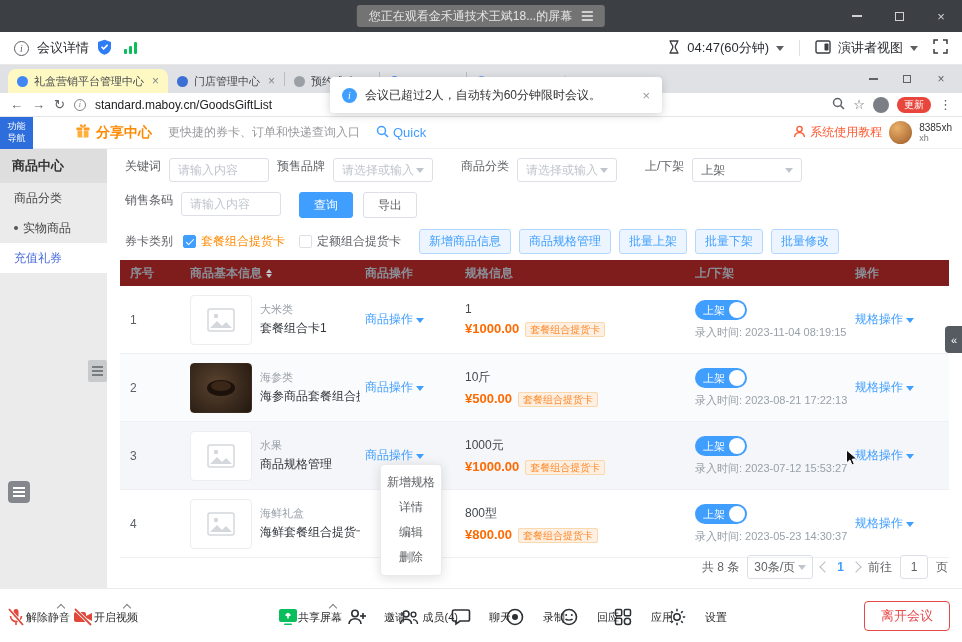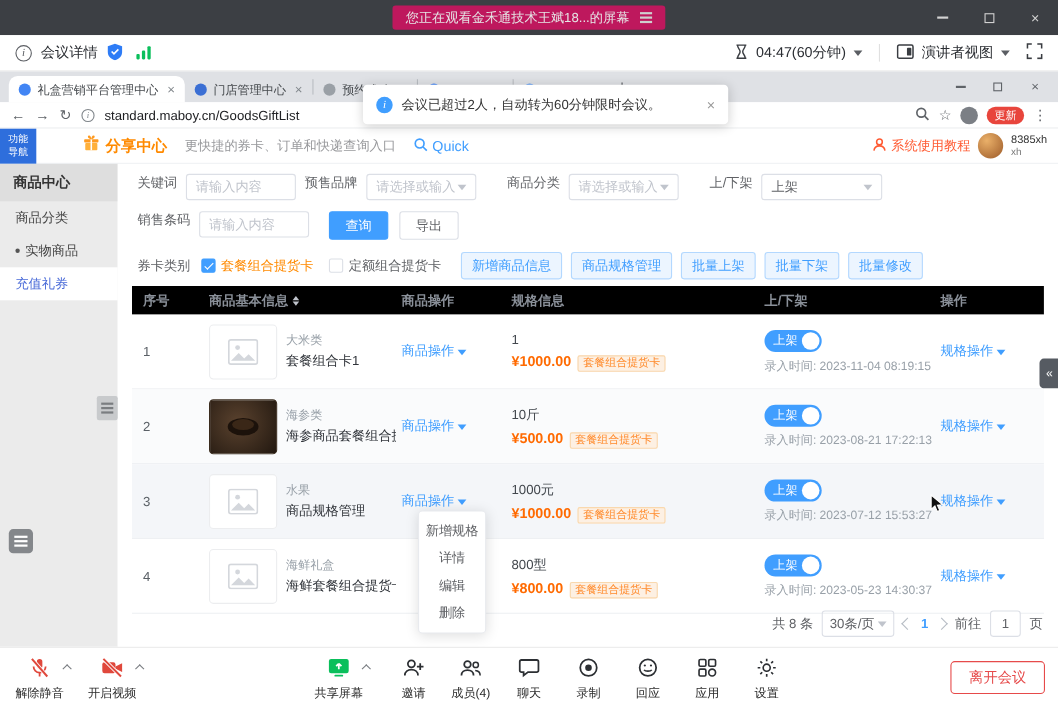--- a/index.html
+++ b/index.html
@@ -2,21 +2,21 @@
 <html><head>
 <meta charset="utf-8">
 <style>
 *{margin:0;padding:0;box-sizing:border-box;}
 body{font-family:"Liberation Sans","DejaVu Sans",sans-serif;background:#888;}
 .screen{position:relative;width:962px;height:642px;background:#fff;overflow:hidden;margin:0 auto;}
 .nowrap{white-space:nowrap;overflow:hidden;}
 
 
 .titlebar{position:absolute;top:0;left:0;width:100%;height:32px;background:#3c3f44;}
-.title-pill{position:absolute;left:50%;top:5px;transform:translateX(-50%);height:22px;background:#be185d;border-radius:3px;display:flex;align-items:center;gap:10px;padding:0 12px;color:#e6e6e6;font-size:12px;white-space:nowrap;}
+.title-pill{position:absolute;left:50%;top:5px;transform:translateX(-50%);height:22px;background:#737373;border-radius:3px;display:flex;align-items:center;gap:10px;padding:0 12px;color:#e6e6e6;font-size:12px;white-space:nowrap;}
 .menu-lines{display:flex;flex-direction:column;gap:2px;}
 .menu-lines i{display:block;width:11px;height:2px;background:#cfcfcf;}
 .win-controls{position:absolute;right:0;top:0;height:32px;display:flex;}
 .win-btn{width:42px;height:32px;display:flex;align-items:center;justify-content:center;color:#d2d2d2;font-size:13px;}
 .win-btn .sq{width:9px;height:9px;border:1px solid #d2d2d2;display:block;}
 .win-btn .mn{width:10px;height:2px;background:#d2d2d2;display:block;}
 
 
 .meetbar{position:absolute;top:32px;left:0;width:100%;height:33px;background:#fff;border-bottom:1px solid #e8e8e8;display:flex;align-items:center;padding:0 14px;font-size:13px;color:#2b2e33;}
 .mb-left{display:flex;align-items:center;gap:8px;}
@@ -25,21 +25,21 @@
 .bars i{display:block;width:3px;background:#0abf5b;border-radius:1px;}
 .bars .b1{height:5px;}.bars .b2{height:8px;}.bars .b3{height:12px;}
 .mb-right{margin-left:auto;display:flex;align-items:center;gap:7px;}
 .caret-dn{width:0;height:0;border:4px solid transparent;border-top:5px solid #5b5e63;margin-top:4px;}
 .vdiv{width:1px;height:16px;background:#e0e0e0;margin:0 8px;}
 
 
 .browser{position:absolute;top:65px;left:0;width:962px;height:523px;}
 .tabbar{position:absolute;top:0;left:0;width:100%;height:28px;background:#dfe1e5;display:flex;align-items:flex-end;padding-left:8px;}
 .tab{height:24px;display:flex;align-items:center;gap:6px;padding:0 9px;font-size:11px;color:#45494d;white-space:nowrap;overflow:hidden;}
-.tab.active{background:#ffffff;border-radius:8px 8px 0 0;}
+.tab.active{background:#fef9c3;border-radius:8px 8px 0 0;}
 .fav{width:11px;height:11px;border-radius:50%;flex:none;}
 .tab-title{overflow:hidden;text-overflow:ellipsis;max-width:110px;}
 .tab-x{color:#80868b;font-size:12px;margin-left:2px;}
 .tsep{width:1px;height:14px;background:#b9bdc2;align-self:center;}
 .newtab{color:#5f6368;font-size:15px;align-self:center;margin-left:8px;}
 .br-controls{position:absolute;right:4px;top:0;height:28px;display:flex;align-items:center;}
 .br-btn{width:34px;height:28px;display:flex;align-items:center;justify-content:center;color:#5f6368;font-size:12px;}
 .br-btn .sq{width:8px;height:8px;border:1px solid #5f6368;display:block;}
 .br-btn .mn{width:9px;height:1.6px;background:#5f6368;display:block;}
 
@@ -92,21 +92,21 @@
 .toolbar{display:flex;align-items:center;margin:10px 0 0 18px;height:26px;font-size:12px;color:#606266;}
 .cb{width:13px;height:13px;border:1px solid #dcdfe6;border-radius:2px;background:#fff;display:inline-block;position:relative;margin-right:5px;flex:none;}
 .cb.checked{background:#409eff;border-color:#409eff;}
 .cb.checked::after{content:"";position:absolute;left:4px;top:1px;width:3px;height:7px;border:solid #fff;border-width:0 1.5px 1.5px 0;transform:rotate(45deg);}
 .cbwrap{display:flex;align-items:center;margin-left:10px;white-space:nowrap;}
 .cb1-label{color:#ff8a00;}
 .plain-btn{height:25px;padding:0 9px;background:#ecf5ff;border:1px solid #b3d8ff;color:#409eff;border-radius:3px;font-size:12px;display:inline-flex;align-items:center;margin-left:8px;white-space:nowrap;}
 .plain-btn.first{margin-left:18px;}
 
 .table{margin:6px 13px 0 13px;font-size:12px;}
-.thead{display:flex;align-items:center;height:26px;background:#000000;color:#8a9099;font-weight:bold;}
+.thead{display:flex;align-items:center;height:26px;background:#7f1d1d;color:#8a9099;font-weight:bold;}
 .c1{width:70px;padding-left:10px;flex:none;}
 .c2{width:175px;flex:none;}
 .c3{width:100px;flex:none;}
 .c4{width:230px;flex:none;}
 .c5{width:160px;flex:none;}
 .c6{width:93px;flex:none;}
 .thc{display:flex;align-items:center;white-space:nowrap;}
 .sort{display:inline-flex;flex-direction:column;gap:1px;margin-left:4px;}
 .sort i{width:0;height:0;border:3.5px solid transparent;display:block;}
 .sort .up{border-bottom:4px solid #c0c4cc;border-top:none;}
@@ -150,21 +150,21 @@
 .toast-info{width:15px;height:15px;border-radius:50%;background:#409eff;color:#fff;font-size:10px;font-style:italic;display:flex;align-items:center;justify-content:center;flex:none;font-family:"Liberation Serif",serif;}
 .toast-text{font-size:12px;color:#333;white-space:nowrap;}
 .toast-close{margin-left:auto;color:#999;font-size:13px;}
 
 
 .float-btn{position:absolute;left:8px;top:481px;width:22px;height:22px;background:#84878b;border-radius:4px;display:flex;flex-direction:column;gap:2.5px;align-items:center;justify-content:center;z-index:20;}
 .float-btn i{display:block;width:12px;height:1.6px;background:#fff;}
 
 
 .bottombar{position:absolute;left:0;top:588px;width:962px;height:54px;background:#fff;border-top:1px solid #ebebeb;}
-.bb-item{position:absolute;top:7px;width:60px;height:42px;display:flex;flex-direction:column;align-items:center;justify-content:space-between;font-size:11px;color:#2b2b2b;}
+.bb-item{position:absolute;top:7px;width:60px;height:42px;display:flex;flex-direction:row;align-items:center;justify-content:space-between;font-size:11px;color:#2b2b2b;}
 .bb-icon{height:21px;display:flex;align-items:center;}
 .bb-label{white-space:nowrap;}
 .chev{position:absolute;right:2px;top:9px;width:6px;height:6px;border-left:1.5px solid #7a7d82;border-top:1.5px solid #7a7d82;transform:rotate(45deg);}
 .leave-btn{position:absolute;left:864px;top:12px;width:86px;height:30px;border:1px solid #e64a4a;color:#e64a4a;border-radius:4px;background:#fff;font-size:13px;display:flex;align-items:center;justify-content:center;white-space:nowrap;}
 </style>
 </head>
 <body>
 
 <div class="screen">
 

